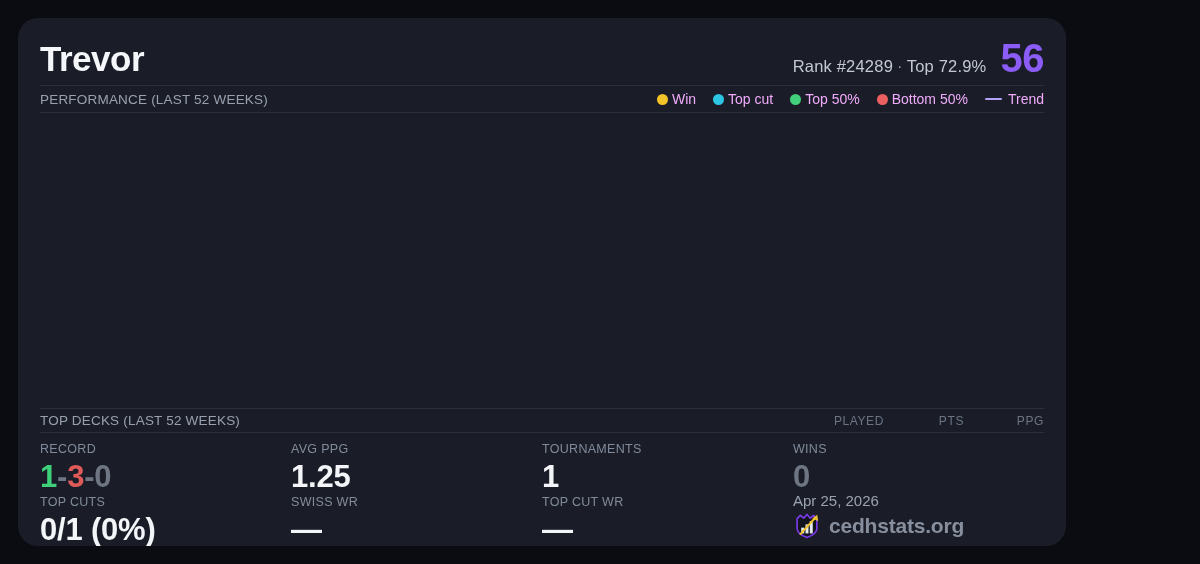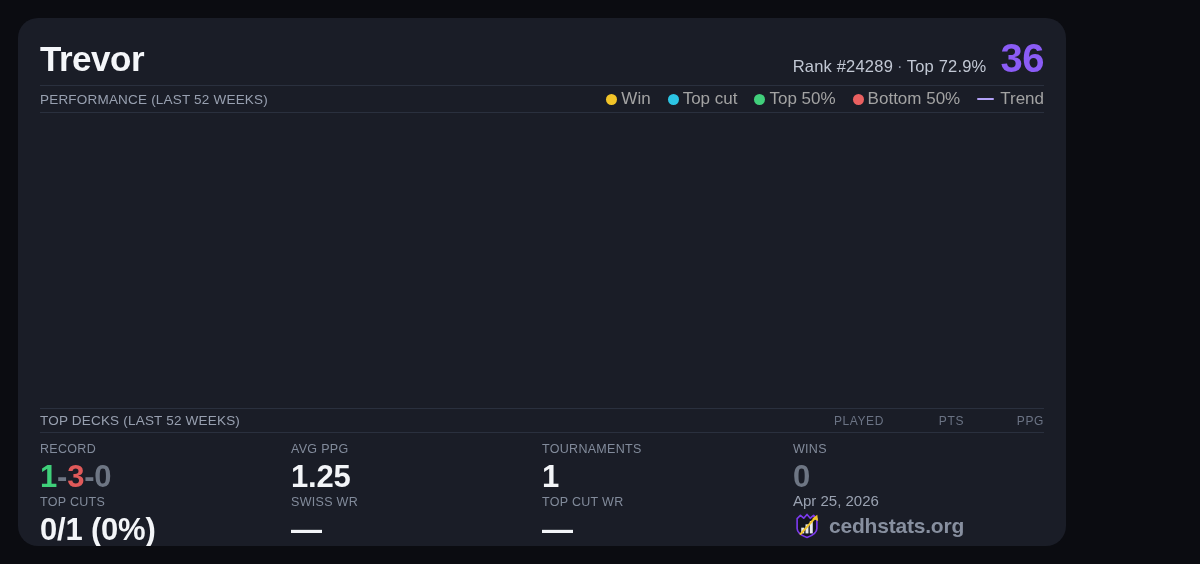--- a/index.html
+++ b/index.html
@@ -61,21 +61,21 @@
   }
   .section-title {
     font-size: 13.5px;
     color: #98a0b0;
     letter-spacing: 0.2px;
   }
   .legend { display: flex; align-items: center; gap: 17px; }
   .legend-item { display: flex; align-items: center; gap: 4px; }
   .legend-dot { width: 11px; height: 11px; border-radius: 50%; }
   .legend-line { width: 17px; height: 2.5px; border-radius: 2px; margin-right: 2px; }
-  .legend-label { font-size: 17px; color: #a3a3a3; }
+  .legend-label { font-size: 14px; color: #f0abfc; }
   
   .chart-area { height: 295px; }
   
   .decks-row { height: 25px; }
   .deck-cols { display: flex; }
   .deck-col {
     width: 80px;
     text-align: right;
     font-size: 12px;
     color: #6b7384;
@@ -125,21 +125,21 @@
 <body>
 
 <div class="card">
 
   <div class="header-row">
     <div class="player-title">Trevor</div>
     <div class="header-right">
       <div class="rank-text">
         <span>Rank #24289</span><span class="dot-sep">·</span><span>Top 72.9%</span>
       </div>
-      <div class="score-number" style="color: rgb(139, 92, 246);">36</div>
+      <div class="score-number" style="color: rgb(139, 92, 246);">56</div>
     </div>
   </div>
 
   <div class="section-row">
     <div class="section-title">PERFORMANCE (LAST 52 WEEKS)</div>
     <div class="legend">
       <div class="legend-item">
         <span class="legend-dot" style="background-color: rgb(242, 196, 40);"></span>
         <span class="legend-label">Win</span>
       </div>

